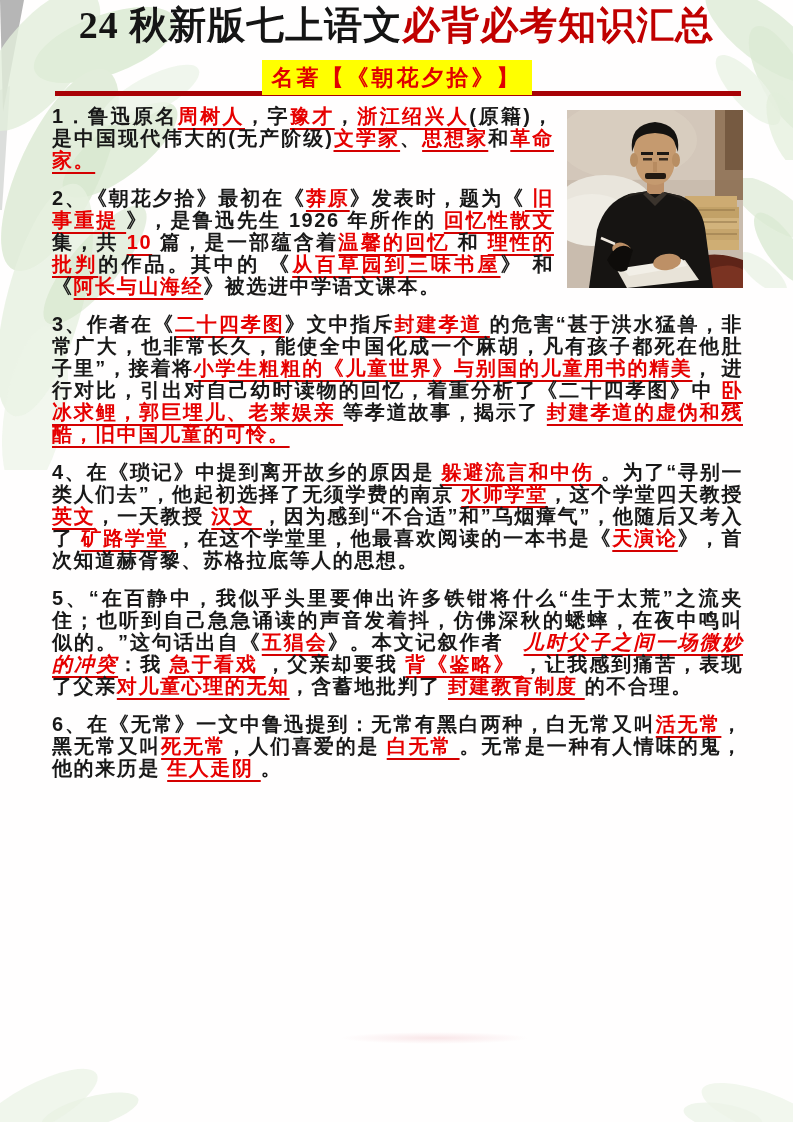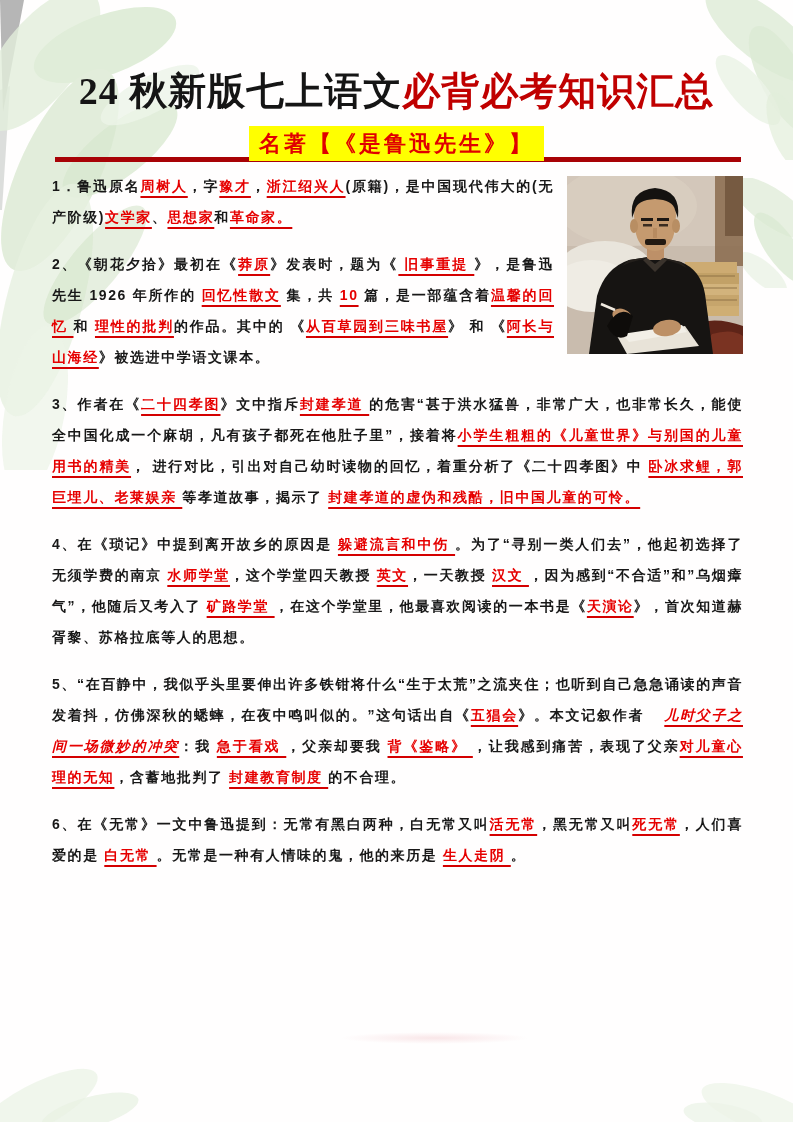--- a/index.html
+++ b/index.html
@@ -15,21 +15,21 @@
   .decor-tl{left:0;top:0;}
   .decor-tr{right:0;top:0;}
   .decor-rm{right:0;top:178px;}
   .decor-bl{left:0;bottom:0;opacity:.45;}
   .decor-br{right:0;bottom:0;opacity:.4;}
   .smudge{
     position:absolute;left:340px;top:1032px;width:190px;height:12px;
     background:radial-gradient(ellipse at center,#f9e6e8 0%,rgba(255,255,255,0) 70%);
   }
   
-  .header{position:relative;text-align:center;padding-top:66px;z-index:2;}
+  .header{position:relative;text-align:center;z-index:2;}
   .title{
     font-family:"Liberation Serif","DejaVu Serif",serif;
     font-weight:bold;
     font-size:38px;
     letter-spacing:1px;
     color:#151515;
     white-space:nowrap;
   }
   .title .red{color:#c00000;}
   .subtitle-row{position:relative;margin-top:9px;height:37px;}
@@ -54,23 +54,23 @@
     padding:8px 50px 0 52px;
     color:#181818;
   }
   .portrait{
     float:right;
     width:176px;height:178px;
     margin:5px 0 10px 13px;
     display:block;
   }
   .para{
-    font-size:14px;
+    font-size:20px;
     font-weight:bold;
-    line-height:31px;
+    line-height:22px;
     letter-spacing:1.6px;
     text-align:justify;
     margin:0 0 16px 0;
   }
   .seg-normal{color:#181818;}
   .seg-red-underline,.seg-red-underline-italic{
     color:#e60000;
     text-decoration:underline;
     text-decoration-color:#d40000;
     text-decoration-thickness:2px;
@@ -123,21 +123,21 @@
   <svg class="decor decor-br" width="120" height="60" viewBox="0 0 120 60">
     <ellipse cx="90" cy="50" rx="65" ry="20" fill="#dfedd8" transform="rotate(20 90 50)"></ellipse>
     <ellipse cx="50" cy="55" rx="40" ry="13" fill="#d2e5c8" transform="rotate(10 50 55)" opacity="0.8"></ellipse>
   </svg>
 
   <div class="smudge"></div>
 
   <div class="header">
     <div class="title"><span>24 秋新版七上语文</span><span class="red">必背必考知识汇总</span></div>
     <div class="subtitle-row">
-      <span class="subtitle">名著【《是鲁迅先生》】</span>
+      <span class="subtitle">名著【《朝花夕拾》】</span>
       <div class="red-rule"></div>
     </div>
   </div>
 
   <div class="content">
     <svg class="portrait" viewBox="0 0 176 178" preserveAspectRatio="none">
 
       <rect x="0" y="0" width="176" height="178" fill="#c9bcae"></rect>
       <rect x="0" y="0" width="176" height="70" fill="#d3c7ba"></rect>
       <ellipse cx="60" cy="30" rx="70" ry="40" fill="#d9cec1" opacity="0.8"></ellipse>

